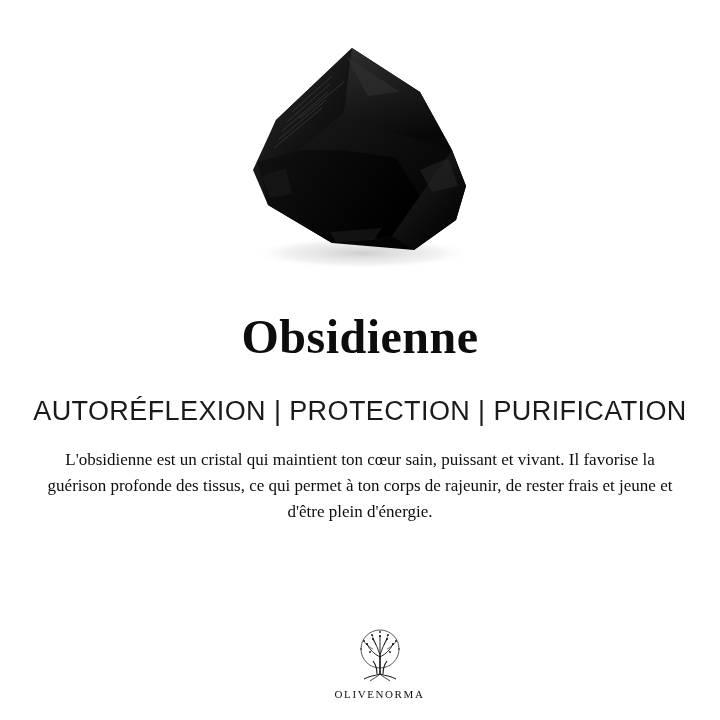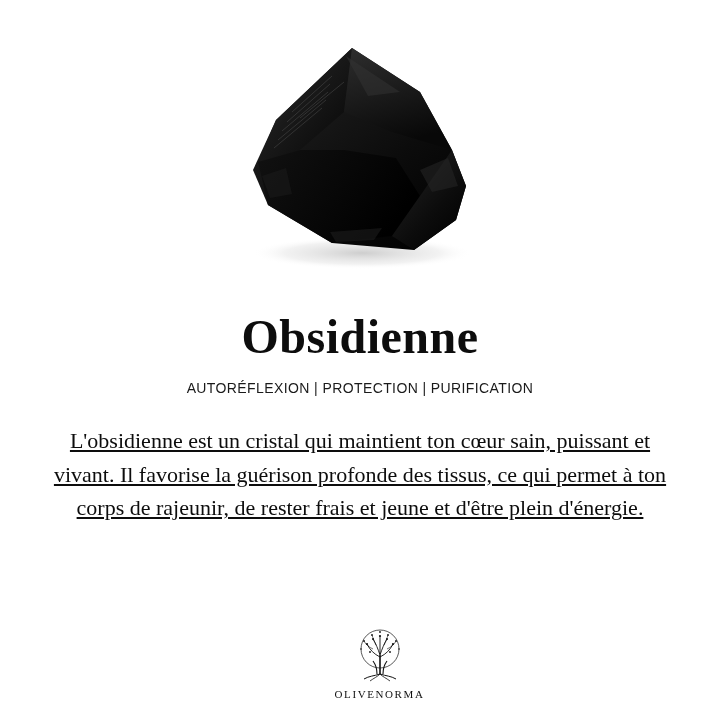--- a/index.html
+++ b/index.html
@@ -39,37 +39,36 @@
     font-size: 48px;
     font-weight: 700;
     letter-spacing: 0.5px;
     line-height: 1.05;
     margin: 22px 0 0 0;
     text-align: center;
     color: #0d0d0d;
   }
   .subtitle {
     font-family: "Liberation Sans", sans-serif;
-    font-size: 14px;
+    font-size: 27px;
     font-weight: 400;
     letter-spacing: 0.4px;
-    margin: 18px 0 0 0;
+    margin: 34px 0 0 0;
     text-align: center;
     color: #1a1a1a;
     white-space: nowrap;
   }
   .description {
     font-family: "Liberation Serif", serif;
-    font-size: 22px;
+    font-size: 17px;
     line-height: 1.52;
     text-align: center;
-    margin: 28px auto 0 auto;
+    margin: 20px auto 0 auto;
     width: 640px;
     color: #0d0d0d;
-    text-decoration: underline;
   }
 
   
   .logo-wrap {
     position: absolute;
     left: 0;
     right: 0;
     bottom: 20px;
     display: flex;
     flex-direction: column;

